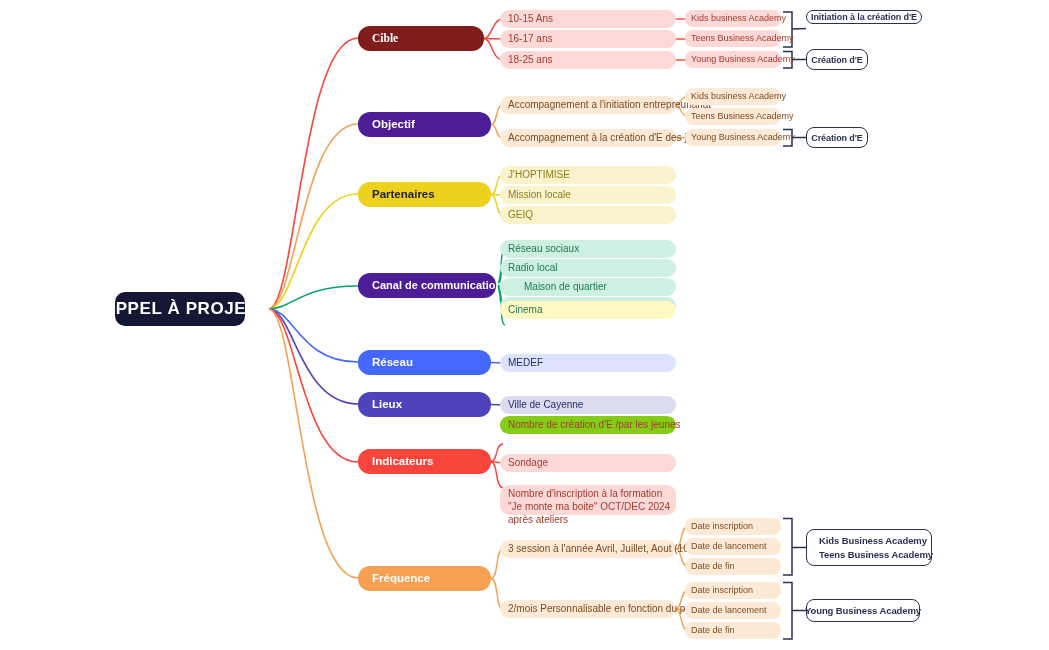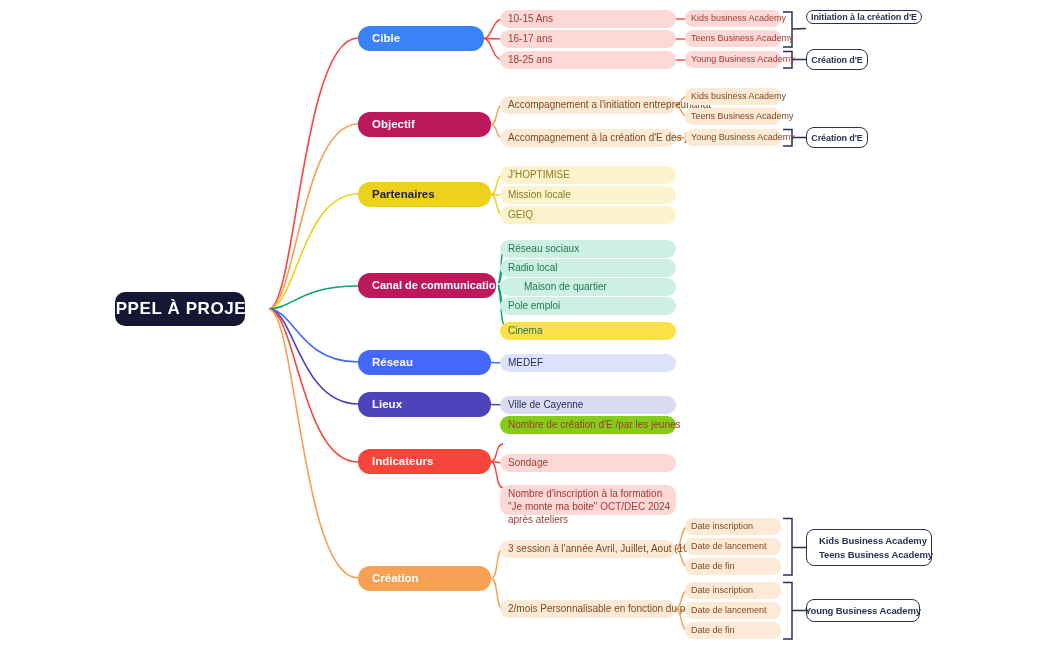--- a/index.html
+++ b/index.html
@@ -99,62 +99,62 @@
       <path d="M 792 137.5 L 806 137.5"></path>
       <path d="M 783 518.5 L 792 518.5 L 792 575 L 783 575"></path>
       <path d="M 792 547.5 L 806 547.5"></path>
       <path d="M 783 582.5 L 792 582.5 L 792 639 L 783 639"></path>
       <path d="M 792 610.5 L 806 610.5"></path>
     </g>
   </svg>
 
   <div class="node center" style="left:115px;top:292px;width:130px;height:34px;">APPEL À PROJET</div>
 
-  <div class="node l1" style="left:358px;top:26px;width:126px;background:#3b82f6;">Cible</div>
+  <div class="node l1" style="left:358px;top:26px;width:126px;background:#7f1d1d;font-family:Liberation Serif, serif;">Cible</div>
   <div class="node l2" style="left:500px;top:10px;background:#fcd9d6;color:#a03c32;">10-15 Ans</div>
   <div class="node l2" style="left:500px;top:30px;background:#fcd9d6;color:#a03c32;">16-17 ans</div>
   <div class="node l2" style="left:500px;top:51px;background:#fcd9d6;color:#a03c32;">18-25 ans</div>
   <div class="node l3" style="left:685px;top:10px;background:#fcd9d6;color:#a03c32;">Kids business Academy</div>
   <div class="node l3" style="left:685px;top:30px;background:#fcd9d6;color:#a03c32;">Teens Business Academy</div>
   <div class="node l3" style="left:685px;top:51px;background:#fcd9d6;color:#a03c32;">Young Business Academy</div>
   <div class="node ann" style="left:806px;top:10px;width:116px;height:14px;">Initiation à la création d'E</div>
   <div class="node ann" style="left:806px;top:49px;width:62px;height:21px;">Création d'E</div>
 
-  <div class="node l1" style="left:358px;top:112px;width:133px;background:#be185d;">Objectif</div>
+  <div class="node l1" style="left:358px;top:112px;width:133px;background:#4c1d95;">Objectif</div>
   <div class="node l2" style="left:500px;top:96px;background:#fdead6;color:#7b4a23;">Accompagnement a l'initiation entrepreunariat</div>
   <div class="node l2" style="left:500px;top:129px;background:#fdead6;color:#7b4a23;">Accompagnement à la création d'E des jeunes</div>
   <div class="node l3" style="left:685px;top:88px;background:#fdead6;color:#7b4a23;">Kids business Academy</div>
   <div class="node l3" style="left:685px;top:108px;background:#fdead6;color:#7b4a23;">Teens Business Academy</div>
   <div class="node l3" style="left:685px;top:129px;background:#fdead6;color:#7b4a23;">Young Business Academy</div>
   <div class="node ann" style="left:806px;top:127px;width:62px;height:21px;">Création d'E</div>
 
   <div class="node l1" style="left:358px;top:182px;width:133px;background:#ecd21d;color:#1f1f33;">Partenaires</div>
   <div class="node l2" style="left:500px;top:166px;background:#faf3cb;color:#8d7c20;">J'HOPTIMISE</div>
   <div class="node l2" style="left:500px;top:186px;background:#faf3cb;color:#8d7c20;">Mission locale</div>
   <div class="node l2" style="left:500px;top:206px;background:#faf3cb;color:#8d7c20;">GEIQ</div>
 
-  <div class="node l1" style="left:358px;top:273px;width:138px;background:#be185d;font-size:11px;">Canal de communication</div>
+  <div class="node l1" style="left:358px;top:273px;width:138px;background:#4c1d95;font-size:11px;">Canal de communication</div>
   <div class="node l2" style="left:500px;top:240px;background:#cdf0e2;color:#1e7a55;">Réseau sociaux</div>
   <div class="node l2" style="left:500px;top:259px;background:#cdf0e2;color:#1e7a55;">Radio local</div>
   <div class="node l2" style="left:500px;top:278px;background:#cdf0e2;color:#1e7a55;padding-left:24px;">Maison de quartier</div>
   <div class="node l2" style="left:500px;top:297px;background:#cdf0e2;color:#1e7a55;">Pole emploi</div>
-  <div class="node l2" style="left:500px;top:322px;background:#fde047;color:#1e7a55;">Cinema</div>
+  <div class="node l2" style="left:500px;top:301px;background:#fef9c3;color:#1e7a55;">Cinema</div>
 
   <div class="node l1" style="left:358px;top:350px;width:133px;background:#4468fb;">Réseau</div>
   <div class="node l2" style="left:500px;top:354px;background:#dde3fc;color:#232e66;">MEDEF</div>
 
   <div class="node l1" style="left:358px;top:392px;width:133px;background:#4e43bb;">Lieux</div>
   <div class="node l2" style="left:500px;top:396px;background:#dbdbf0;color:#232e66;">Ville de Cayenne</div>
 
   <div class="node l1" style="left:358px;top:449px;width:133px;background:#f8453c;">Indicateurs</div>
   <div class="node l2" style="left:500px;top:416px;background:#84cc16;color:#a03c32;">Nombre de création d'E /par les jeunes</div>
   <div class="node l2" style="left:500px;top:454px;background:#fcd9d6;color:#a03c32;">Sondage</div>
   <div class="node l2 wrap" style="left:500px;top:473px;background:#fcd9d6;color:#a03c32;margin-top:12px;">Nombre d'inscription à la formation "Je monte ma boite" OCT/DEC 2024 après ateliers</div>
 
-  <div class="node l1" style="left:358px;top:566px;width:133px;background:#f5a053;">Création</div>
+  <div class="node l1" style="left:358px;top:566px;width:133px;background:#f5a053;">Fréquence</div>
   <div class="node l2" style="left:500px;top:540px;background:#fdead6;color:#7b4a23;">3 session à l'année Avril, Juillet, Aout (10 jeunes)</div>
   <div class="node l2" style="left:500px;top:600px;background:#fdead6;color:#7b4a23;">2/mois Personnalisable en fonction du projet</div>
   <div class="node l3" style="left:685px;top:518px;background:#fdead6;color:#7b4a23;">Date inscription</div>
   <div class="node l3" style="left:685px;top:538px;background:#fdead6;color:#7b4a23;">Date de lancement</div>
   <div class="node l3" style="left:685px;top:558px;background:#fdead6;color:#7b4a23;">Date de fin</div>
   <div class="node l3" style="left:685px;top:582px;background:#fdead6;color:#7b4a23;">Date inscription</div>
   <div class="node l3" style="left:685px;top:602px;background:#fdead6;color:#7b4a23;">Date de lancement</div>
   <div class="node l3" style="left:685px;top:622px;background:#fdead6;color:#7b4a23;">Date de fin</div>
   <div class="node ann left" style="left:806px;top:529px;width:126px;height:37px;line-height:14px;font-size:9.5px;">
     <span>Kids Business Academy</span>

